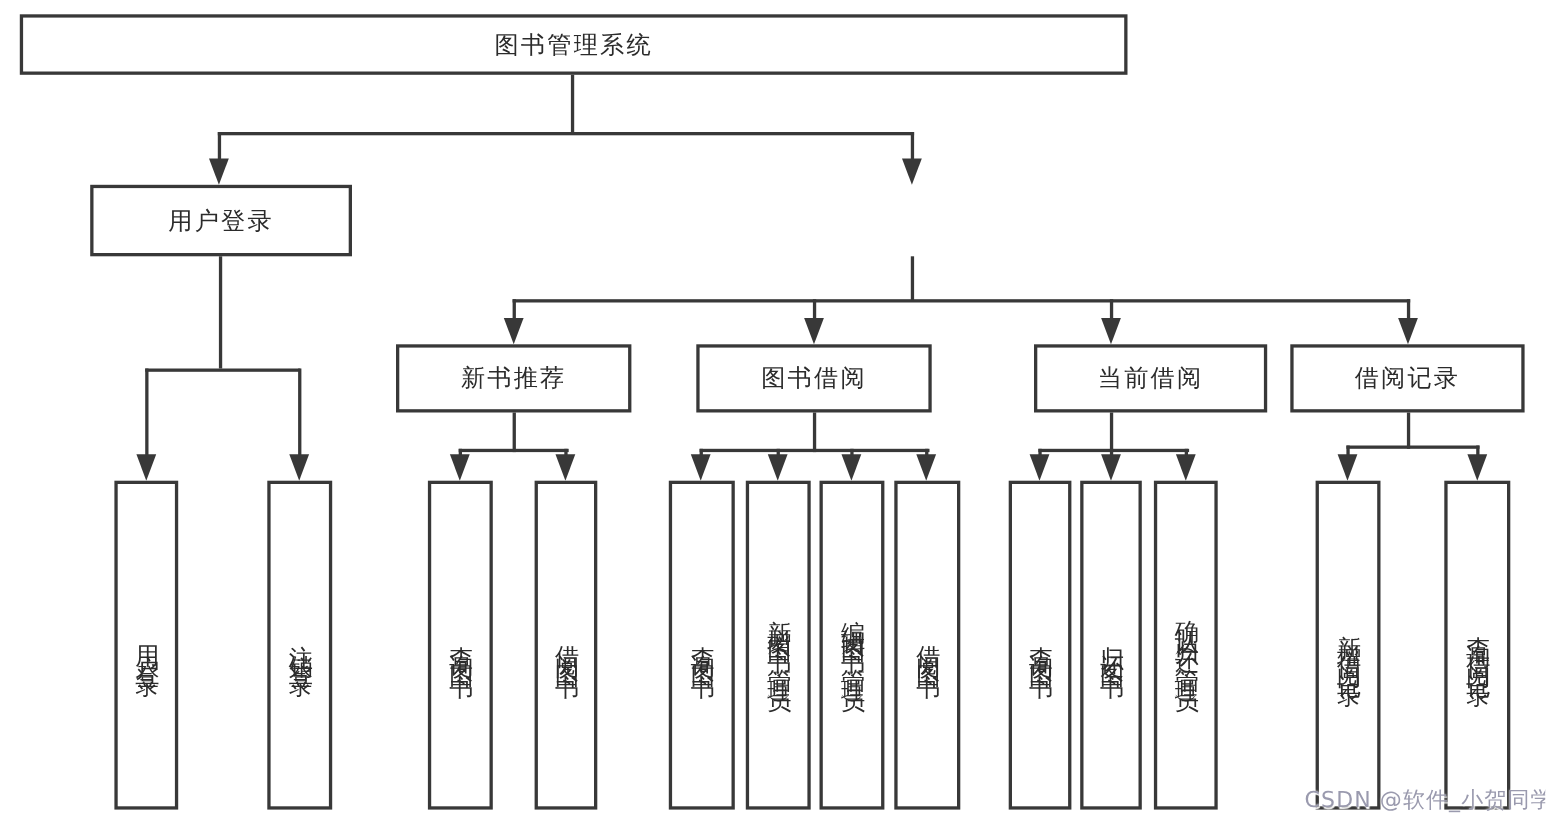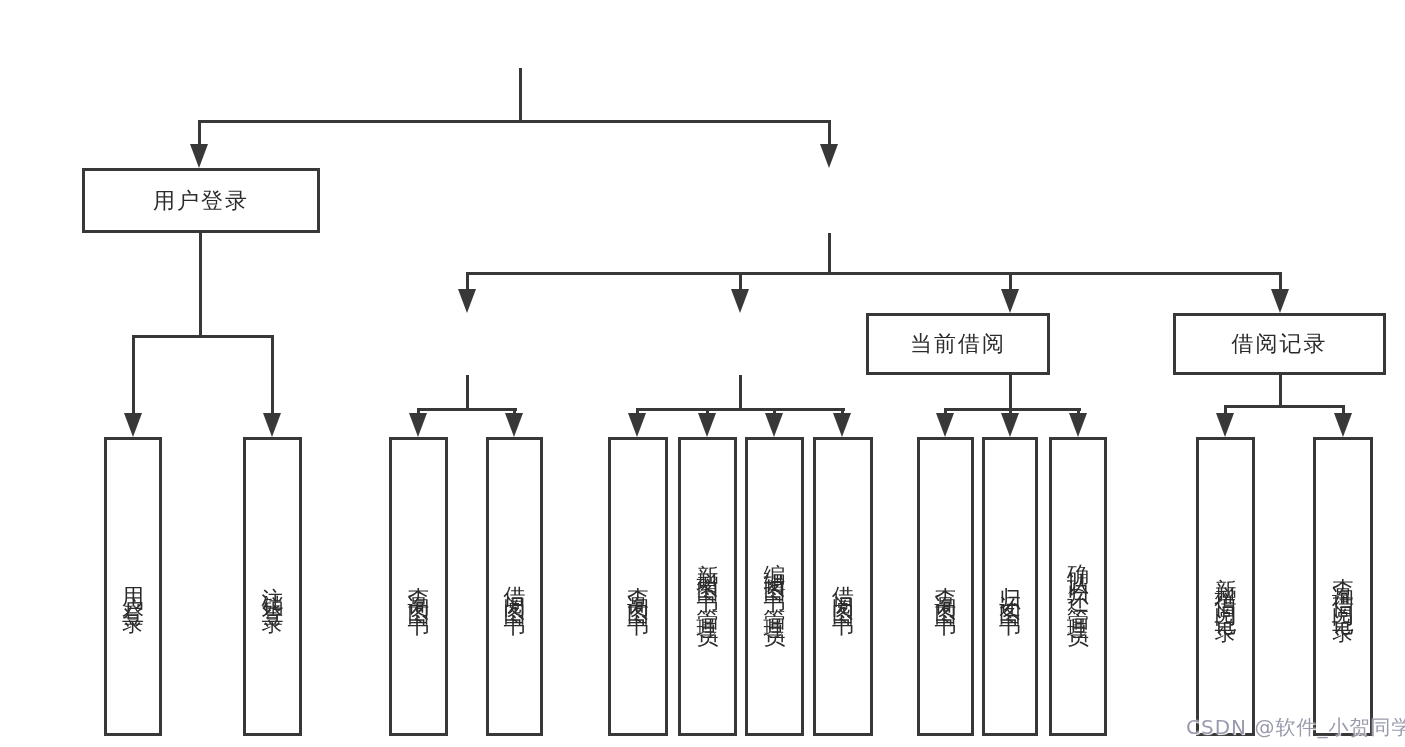--- a/index.html
+++ b/index.html
@@ -60,20 +60,21 @@
     white-space: nowrap;
     z-index: 5;
     text-shadow: 0 0 2px #ffffff, 1px 1px 1px #ffffff;
   }
 </style>
 </head>
 <body>
 
 <div class="stage">
 
+  <div class="node" style="left:18px; top:13px; width:1007px; height:55px;">图书管理系统</div>
 
   <div class="vl" style="left:519px; top:68px; height:52px;"></div>
   <div class="hl" style="left:198px; top:120px; width:633px;"></div>
   <div class="vl" style="left:198px; top:120px; height:26px;"></div>
   <div class="ah" style="left:190px; top:144px;"></div>
   <div class="vl" style="left:828px; top:120px; height:26px;"></div>
   <div class="ah" style="left:820px; top:144px;"></div>
 
   <div class="node" style="left:82px; top:168px; width:238px; height:65px;">用户登录</div>
 
@@ -88,21 +89,23 @@
   <div class="hl" style="left:466px; top:272px; width:816px;"></div>
   <div class="vl" style="left:466px; top:272px; height:20px;"></div>
   <div class="ah" style="left:458px; top:289px;"></div>
   <div class="vl" style="left:739px; top:272px; height:20px;"></div>
   <div class="ah" style="left:731px; top:289px;"></div>
   <div class="vl" style="left:1009px; top:272px; height:20px;"></div>
   <div class="ah" style="left:1001px; top:289px;"></div>
   <div class="vl" style="left:1279px; top:272px; height:20px;"></div>
   <div class="ah" style="left:1271px; top:289px;"></div>
 
-  <div class="node" style="left:866px; top:313px; width:184px; height:62px;">当前借阅</div>
+  <div class="node" style="left:360px; top:313px; width:214px; height:62px;">新书推荐</div>
+  <div class="node" style="left:633px; top:313px; width:214px; height:62px;">图书借阅</div>
+  <div class="node" style="left:940px; top:313px; width:212px; height:62px;">当前借阅</div>
   <div class="node" style="left:1173px; top:313px; width:213px; height:62px;">借阅记录</div>
 
   <div class="vl" style="left:466px; top:375px; height:36px;"></div>
   <div class="hl" style="left:417px; top:408px; width:100px;"></div>
   <div class="vl" style="left:417px; top:408px; height:10px;"></div>
   <div class="ah" style="left:409px; top:413px;"></div>
   <div class="vl" style="left:513px; top:408px; height:10px;"></div>
   <div class="ah" style="left:505px; top:413px;"></div>
 
   <div class="vl" style="left:739px; top:375px; height:36px;"></div>

